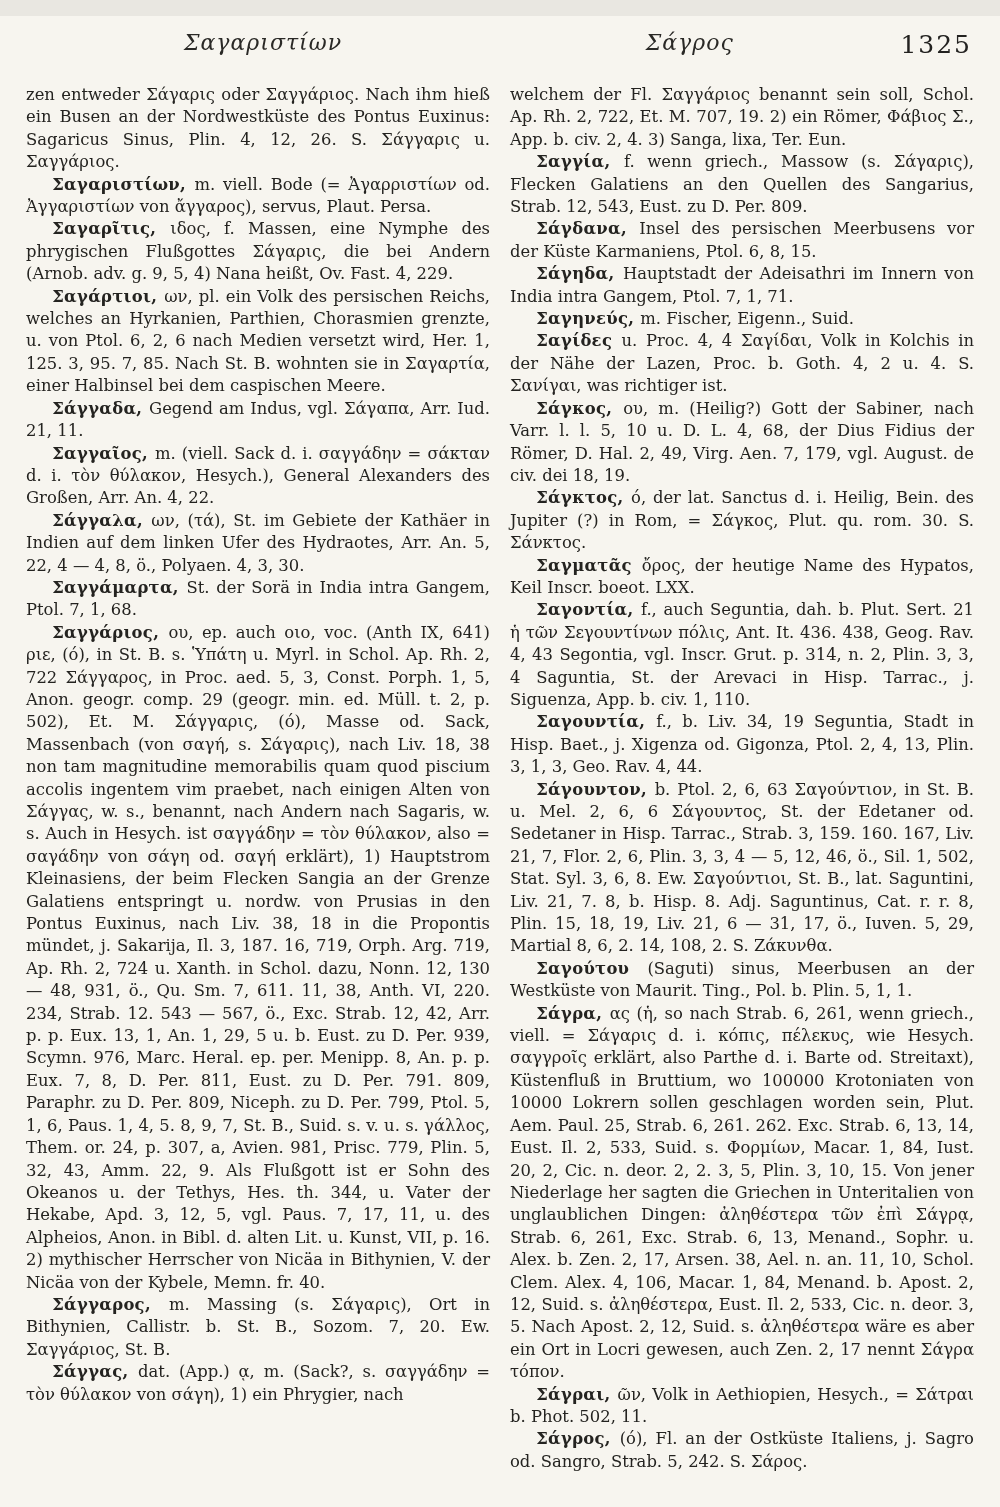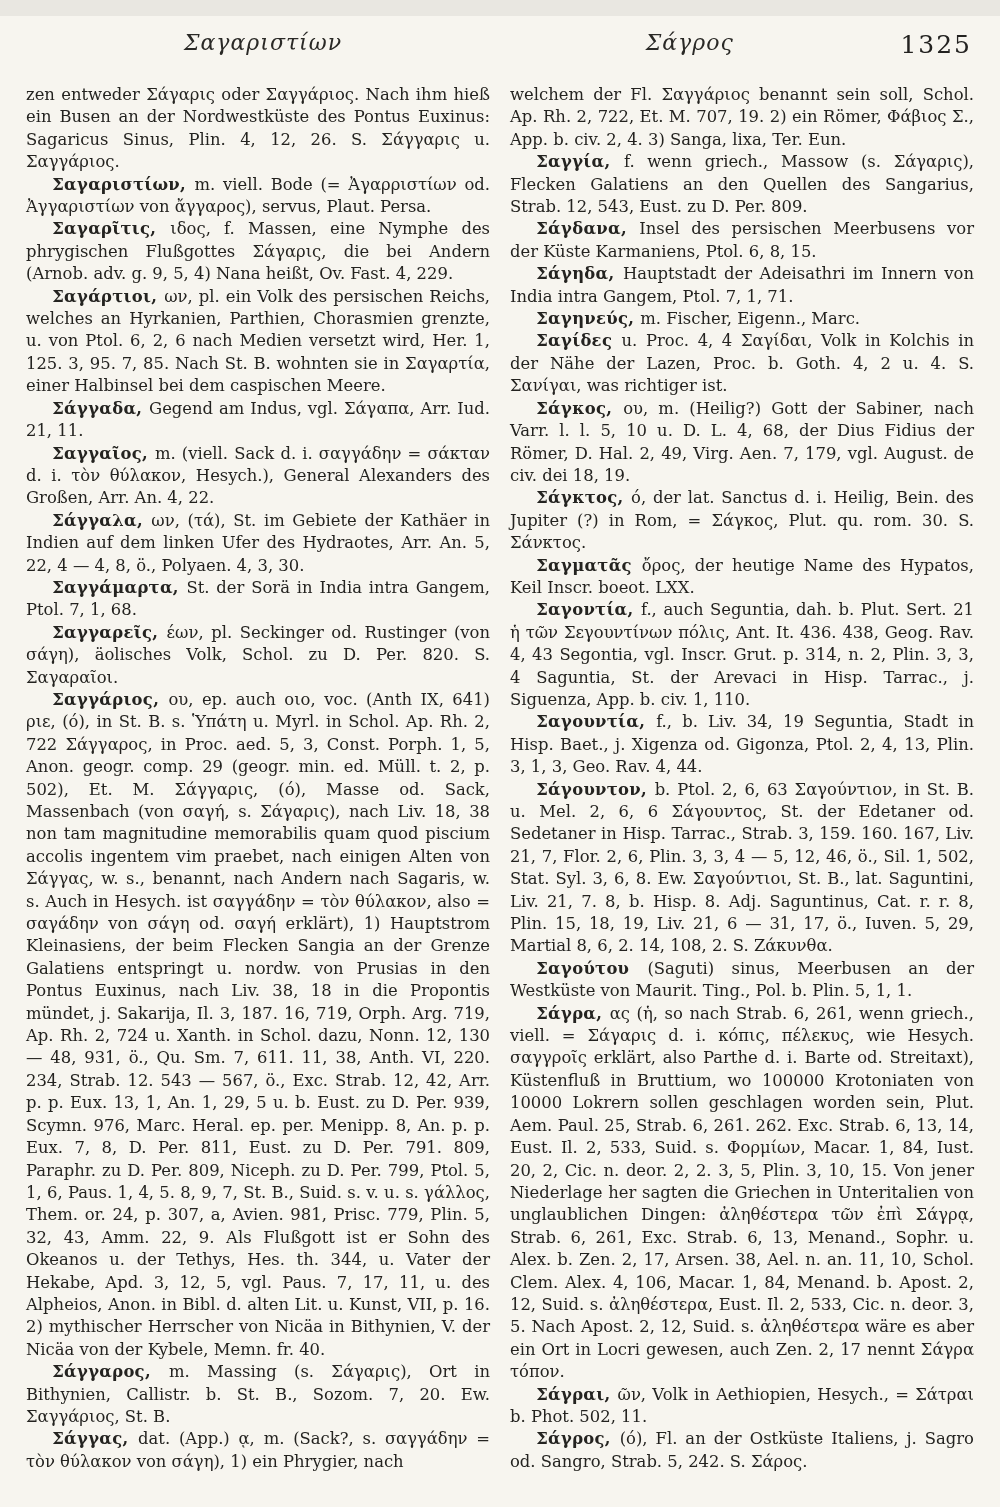--- a/index.html
+++ b/index.html
@@ -90,31 +90,30 @@
   <div class="columns">
     <div class="col">
         <p class="entry cont"><span>zen entweder Σάγαρις oder Σαγγάριος. Nach ihm hieß ein Busen an der Nordwestküste des Pontus Euxinus: Sagaricus Sinus, Plin. 4, 12, 26. S. Σάγγαρις u. Σαγγάριος.</span></p>
         <p class="entry"><b class="headword">Σαγαριστίων, </b><span>m. viell. Bode (= Ἀγαρριστίων od. Ἀγγαριστίων von ἄγγαρος), servus, Plaut. Persa.</span></p>
         <p class="entry"><b class="headword">Σαγαρῖτις, </b><span>ιδος, f. Massen, eine Nymphe des phrygischen Flußgottes Σάγαρις, die bei Andern (Arnob. adv. g. 9, 5, 4) Nana heißt, Ov. Fast. 4, 229.</span></p>
         <p class="entry"><b class="headword">Σαγάρτιοι, </b><span>ων, pl. ein Volk des persischen Reichs, welches an Hyrkanien, Parthien, Chorasmien grenzte, u. von Ptol. 6, 2, 6 nach Medien versetzt wird, Her. 1, 125. 3, 95. 7, 85. Nach St. B. wohnten sie in Σαγαρτία, einer Halbinsel bei dem caspischen Meere.</span></p>
         <p class="entry"><b class="headword">Σάγγαδα, </b><span>Gegend am Indus, vgl. Σάγαπα, Arr. Iud. 21, 11.</span></p>
         <p class="entry"><b class="headword">Σαγγαῖος, </b><span>m. (viell. Sack d. i. σαγγάδην = σάκταν d. i. τὸν θύλακον, Hesych.), General Alexanders des Großen, Arr. An. 4, 22.</span></p>
         <p class="entry"><b class="headword">Σάγγαλα, </b><span>ων, (τά), St. im Gebiete der Kathäer in Indien auf dem linken Ufer des Hydraotes, Arr. An. 5, 22, 4 — 4, 8, ö., Polyaen. 4, 3, 30.</span></p>
         <p class="entry"><b class="headword">Σαγγάμαρτα, </b><span>St. der Sorä in India intra Gangem, Ptol. 7, 1, 68.</span></p>
-        <p class="entry"><b class="headword">Σαγγαρεῖς, </b><span>έων, pl. Seckinger od. Rustinger (von σάγη), äolisches Volk, Schol. zu D. Per. 820. S. Σαγαραῖοι.</span></p>
         <p class="entry"><b class="headword">Σαγγάριος, </b><span>ου, ep. auch οιο, voc. (Anth IX, 641) ριε, (ό), in St. B. s. Ὑπάτη u. Myrl. in Schol. Ap. Rh. 2, 722 Σάγγαρος, in Proc. aed. 5, 3, Const. Porph. 1, 5, Anon. geogr. comp. 29 (geogr. min. ed. Müll. t. 2, p. 502), Et. M. Σάγγαρις, (ό), Masse od. Sack, Massenbach (von σαγή, s. Σάγαρις), nach Liv. 18, 38 non tam magnitudine memorabilis quam quod piscium accolis ingentem vim praebet, nach einigen Alten von Σάγγας, w. s., benannt, nach Andern nach Sagaris, w. s. Auch in Hesych. ist σαγγάδην = τὸν θύλακον, also = σαγάδην von σάγη od. σαγή erklärt), 1) Hauptstrom Kleinasiens, der beim Flecken Sangia an der Grenze Galatiens entspringt u. nordw. von Prusias in den Pontus Euxinus, nach Liv. 38, 18 in die Propontis mündet, j. Sakarija, Il. 3, 187. 16, 719, Orph. Arg. 719, Ap. Rh. 2, 724 u. Xanth. in Schol. dazu, Nonn. 12, 130 — 48, 931, ö., Qu. Sm. 7, 611. 11, 38, Anth. VI, 220. 234, Strab. 12. 543 — 567, ö., Exc. Strab. 12, 42, Arr. p. p. Eux. 13, 1, An. 1, 29, 5 u. b. Eust. zu D. Per. 939, Scymn. 976, Marc. Heral. ep. per. Menipp. 8, An. p. p. Eux. 7, 8, D. Per. 811, Eust. zu D. Per. 791. 809, Paraphr. zu D. Per. 809, Niceph. zu D. Per. 799, Ptol. 5, 1, 6, Paus. 1, 4, 5. 8, 9, 7, St. B., Suid. s. v. u. s. γάλλος, Them. or. 24, p. 307, a, Avien. 981, Prisc. 779, Plin. 5, 32, 43, Amm. 22, 9. Als Flußgott ist er Sohn des Okeanos u. der Tethys, Hes. th. 344, u. Vater der Hekabe, Apd. 3, 12, 5, vgl. Paus. 7, 17, 11, u. des Alpheios, Anon. in Bibl. d. alten Lit. u. Kunst, VII, p. 16. 2) mythischer Herrscher von Nicäa in Bithynien, V. der Nicäa von der Kybele, Memn. fr. 40.</span></p>
         <p class="entry"><b class="headword">Σάγγαρος, </b><span>m. Massing (s. Σάγαρις), Ort in Bithynien, Callistr. b. St. B., Sozom. 7, 20. Ew. Σαγγάριος, St. B.</span></p>
         <p class="entry"><b class="headword">Σάγγας, </b><span>dat. (App.) ᾳ, m. (Sack?, s. σαγγάδην = τὸν θύλακον von σάγη), 1) ein Phrygier, nach</span></p>
       </div>
     <div class="col">
         <p class="entry cont"><span>welchem der Fl. Σαγγάριος benannt sein soll, Schol. Ap. Rh. 2, 722, Et. M. 707, 19. 2) ein Römer, Φάβιος Σ., App. b. civ. 2, 4. 3) Sanga, lixa, Ter. Eun.</span></p>
         <p class="entry"><b class="headword">Σαγγία, </b><span>f. wenn griech., Massow (s. Σάγαρις), Flecken Galatiens an den Quellen des Sangarius, Strab. 12, 543, Eust. zu D. Per. 809.</span></p>
         <p class="entry"><b class="headword">Σάγδανα, </b><span>Insel des persischen Meerbusens vor der Küste Karmaniens, Ptol. 6, 8, 15.</span></p>
         <p class="entry"><b class="headword">Σάγηδα, </b><span>Hauptstadt der Adeisathri im Innern von India intra Gangem, Ptol. 7, 1, 71.</span></p>
-        <p class="entry"><b class="headword">Σαγηνεύς, </b><span>m. Fischer, Eigenn., Marc.</span></p>
+        <p class="entry"><b class="headword">Σαγηνεύς, </b><span>m. Fischer, Eigenn., Suid.</span></p>
         <p class="entry"><b class="headword">Σαγίδες </b><span>u. Proc. 4, 4 Σαγίδαι, Volk in Kolchis in der Nähe der Lazen, Proc. b. Goth. 4, 2 u. 4. S. Σανίγαι, was richtiger ist.</span></p>
         <p class="entry"><b class="headword">Σάγκος, </b><span>ου, m. (Heilig?) Gott der Sabiner, nach Varr. l. l. 5, 10 u. D. L. 4, 68, der Dius Fidius der Römer, D. Hal. 2, 49, Virg. Aen. 7, 179, vgl. August. de civ. dei 18, 19.</span></p>
         <p class="entry"><b class="headword">Σάγκτος, </b><span>ό, der lat. Sanctus d. i. Heilig, Bein. des Jupiter (?) in Rom, = Σάγκος, Plut. qu. rom. 30. S. Σάνκτος.</span></p>
         <p class="entry"><b class="headword">Σαγματᾶς </b><span>ὄρος, der heutige Name des Hypatos, Keil Inscr. boeot. LXX.</span></p>
         <p class="entry"><b class="headword">Σαγοντία, </b><span>f., auch Seguntia, dah. b. Plut. Sert. 21 ἡ τῶν Σεγουντίνων πόλις, Ant. It. 436. 438, Geog. Rav. 4, 43 Segontia, vgl. Inscr. Grut. p. 314, n. 2, Plin. 3, 3, 4 Saguntia, St. der Arevaci in Hisp. Tarrac., j. Siguenza, App. b. civ. 1, 110.</span></p>
         <p class="entry"><b class="headword">Σαγουντία, </b><span>f., b. Liv. 34, 19 Seguntia, Stadt in Hisp. Baet., j. Xigenza od. Gigonza, Ptol. 2, 4, 13, Plin. 3, 1, 3, Geo. Rav. 4, 44.</span></p>
         <p class="entry"><b class="headword">Σάγουντον, </b><span>b. Ptol. 2, 6, 63 Σαγούντιον, in St. B. u. Mel. 2, 6, 6 Σάγουντος, St. der Edetaner od. Sedetaner in Hisp. Tarrac., Strab. 3, 159. 160. 167, Liv. 21, 7, Flor. 2, 6, Plin. 3, 3, 4 — 5, 12, 46, ö., Sil. 1, 502, Stat. Syl. 3, 6, 8. Ew. Σαγούντιοι, St. B., lat. Saguntini, Liv. 21, 7. 8, b. Hisp. 8. Adj. Saguntinus, Cat. r. r. 8, Plin. 15, 18, 19, Liv. 21, 6 — 31, 17, ö., Iuven. 5, 29, Martial 8, 6, 2. 14, 108, 2. S. Ζάκυνθα.</span></p>
         <p class="entry"><b class="headword">Σαγούτου </b><span>(Saguti) sinus, Meerbusen an der Westküste von Maurit. Ting., Pol. b. Plin. 5, 1, 1.</span></p>
         <p class="entry"><b class="headword">Σάγρα, </b><span>ας (ἡ, so nach Strab. 6, 261, wenn griech., viell. = Σάγαρις d. i. κόπις, πέλεκυς, wie Hesych. σαγγροῖς erklärt, also Parthe d. i. Barte od. Streitaxt), Küstenfluß in Bruttium, wo 100000 Krotoniaten von 10000 Lokrern sollen geschlagen worden sein, Plut. Aem. Paul. 25, Strab. 6, 261. 262. Exc. Strab. 6, 13, 14, Eust. Il. 2, 533, Suid. s. Φορμίων, Macar. 1, 84, Iust. 20, 2, Cic. n. deor. 2, 2. 3, 5, Plin. 3, 10, 15. Von jener Niederlage her sagten die Griechen in Unteritalien von unglaublichen Dingen: ἀληθέστερα τῶν ἐπὶ Σάγρᾳ, Strab. 6, 261, Exc. Strab. 6, 13, Menand., Sophr. u. Alex. b. Zen. 2, 17, Arsen. 38, Ael. n. an. 11, 10, Schol. Clem. Alex. 4, 106, Macar. 1, 84, Menand. b. Apost. 2, 12, Suid. s. ἀληθέστερα, Eust. Il. 2, 533, Cic. n. deor. 3, 5. Nach Apost. 2, 12, Suid. s. ἀληθέστερα wäre es aber ein Ort in Locri gewesen, auch Zen. 2, 17 nennt Σάγρα τόπον.</span></p>
         <p class="entry"><b class="headword">Σάγραι, </b><span>ῶν, Volk in Aethiopien, Hesych., = Σάτραι b. Phot. 502, 11.</span></p>

